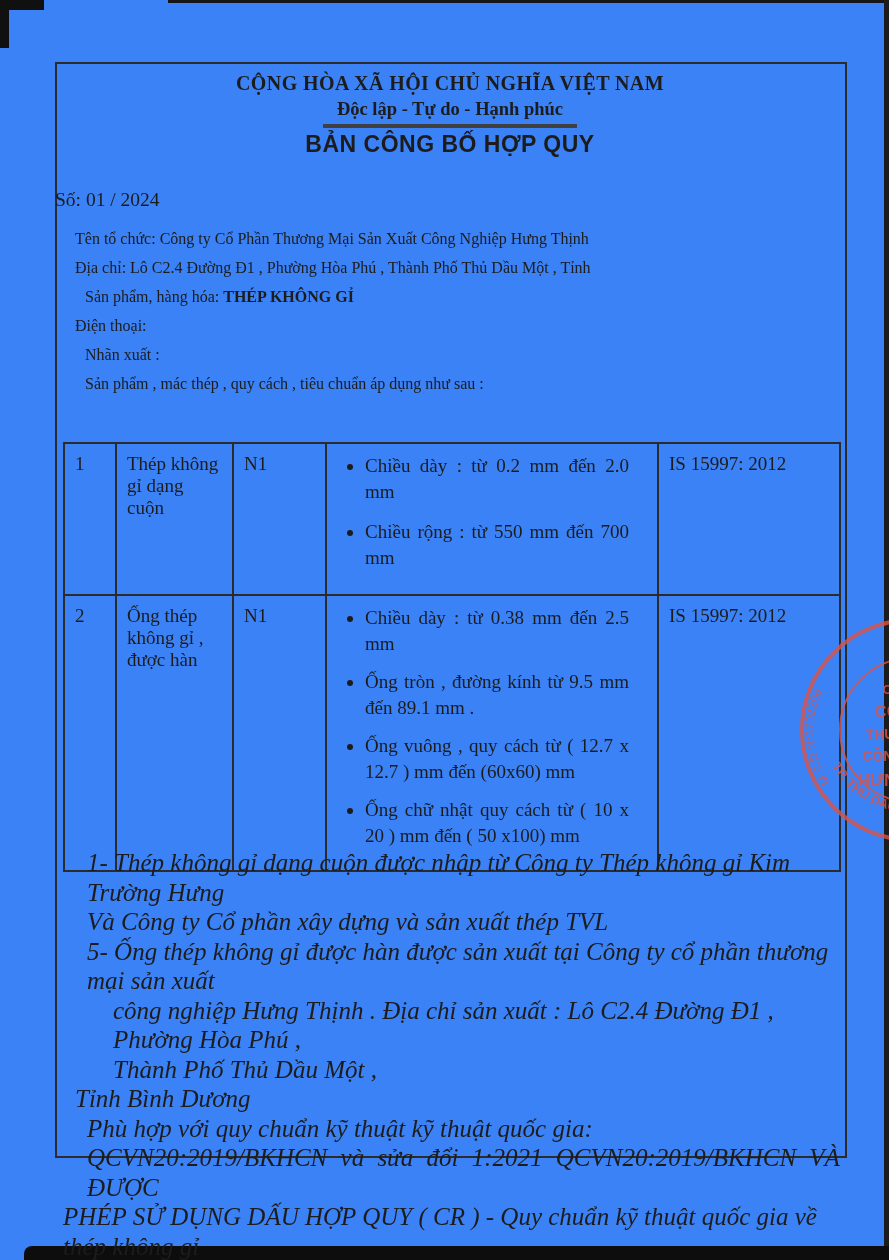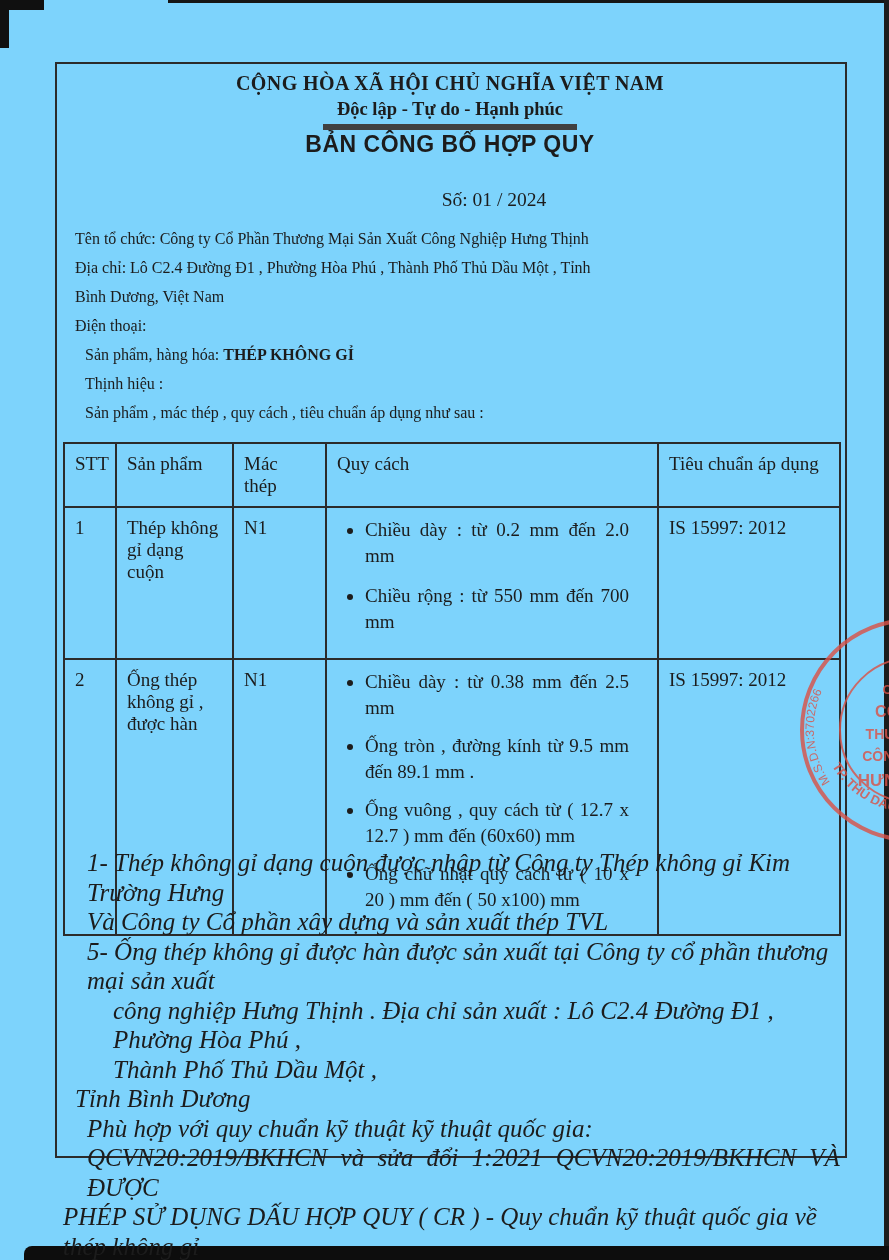--- a/index.html
+++ b/index.html
@@ -1,38 +1,38 @@
 <!DOCTYPE html>
 <html><head>
 <meta charset="utf-8">
 <style>
   html,body { margin:0; padding:0; background:#dcdcdc; }
   .page {
     position:relative; width:889px; height:1260px; margin:0 auto;
-    background:#7dd3fc; overflow:hidden;
+    background:#3b82f6; overflow:hidden;
     font-family:"Liberation Serif", serif; color:#1c1c1c;
   }
   
   .edge-top   { position:absolute; left:168px; top:0; width:721px; height:3px; background:#161616; }
   .corner-tl-h{ position:absolute; left:0; top:0; width:44px; height:10px; background:#101010; }
   .corner-tl-v{ position:absolute; left:0; top:0; width:9px; height:48px; background:#101010; }
   .edge-right { position:absolute; right:0; top:0; width:5px; height:1260px; background:#1c1c1c; }
   .edge-bottom{ position:absolute; left:24px; top:1246px; width:865px; height:14px; background:#0d0d0d; border-top-left-radius:8px; }
 
   .frame { position:absolute; left:55px; top:62px; width:788px; height:1092px; border:2px solid #2b2b2b; }
 
   .national-header { position:absolute; top:72px; left:55px; width:790px; text-align:center;
     font-weight:bold; font-size:20px; letter-spacing:0.4px; }
   .motto-wrap { position:absolute; top:99px; left:55px; width:790px; text-align:center; }
   .motto { display:inline-block; font-weight:bold; font-size:18.5px;
-    border-bottom:6px solid #404040; padding:0 14px 4px; }
+    border-bottom:4px solid #404040; padding:0 14px 4px; }
 
   .doc-title { position:absolute; top:131px; left:55px; width:790px; text-align:center;
     font-family:"Liberation Sans", sans-serif; font-weight:bold; font-size:23px; letter-spacing:0.5px; }
-  .doc-number { position:absolute; top:189px; left:55px; width:790px; text-align:center; font-size:19.5px;margin-left:44px; }
+  .doc-number { position:absolute; top:189px; left:55px; width:790px; text-align:left; font-size:19.5px; }
 
   .info { position:absolute; left:75px; top:224px; width:762px; font-size:16px; line-height:29px; }
   .info .line { white-space:nowrap; }
   .info .indent { padding-left:10px; }
   .bold { font-weight:bold; }
 
   .table-wrap { position:absolute; left:63px; top:442px; width:776px; }
   table.spec { border-collapse:collapse; width:100%; font-size:19px; table-layout:fixed; }
   table.spec th, table.spec td { border:2px solid #2b2b2b; vertical-align:top;
     padding:9px 10px; text-align:left; font-weight:normal; }
@@ -73,46 +73,38 @@
   <div class="motto-wrap">
     <span class="motto">Độc lập - Tự do - Hạnh phúc</span>
   </div>
 
   <div class="doc-title">BẢN CÔNG BỐ HỢP QUY</div>
   <div class="doc-number">Số: 01 / 2024</div>
 
   <div class="info">
     <div class="line">Tên tổ chức: Công ty Cổ Phần Thương Mại Sản Xuất Công Nghiệp Hưng Thịnh</div>
     <div class="line">Địa chỉ: Lô C2.4 Đường Đ1 , Phường Hòa Phú , Thành Phố Thủ Dầu Một , Tỉnh</div>
-    <div class="line">Bình Dương, Việt Nam</div>
-    <div class="line">Điện thoại:</div>
     <div class="line indent">
       <span>Sản phẩm, hàng hóa: </span><span class="bold">THÉP KHÔNG GỈ</span>
     </div>
-    <div class="line indent">Thịnh hiệu :</div>
+    <div class="line">Điện thoại:</div>
+    <div class="line indent">Nhãn xuất :</div>
     <div class="line indent">Sản phẩm , mác thép , quy cách , tiêu chuẩn áp dụng như sau :</div>
   </div>
 
   <div class="table-wrap">
     <table class="spec">
       <colgroup>
         <col class="col-stt">
           <col class="col-sp">
           <col class="col-mac">
           <col class="col-qc">
           <col class="col-tc">
       </colgroup>
       <tbody>
-          <tr>
-        <th class="center">STT</th>
-        <th>Sản phẩm</th>
-        <th>Mác thép</th>
-        <th>Quy cách</th>
-        <th>Tiêu chuẩn áp dụng</th>
-      </tr>
       <tr>
         <td class="center row1">1</td>
         <td class="row1 justify">Thép không gỉ dạng cuộn</td>
         <td class="center row1">N1</td>
         <td class="row1">
           <ul class="specs gap">
             <li>Chiều dày : từ 0.2 mm đến 2.0 mm</li>
             <li>Chiều rộng : từ 550 mm đến 700 mm</li>
           </ul>
         </td>

